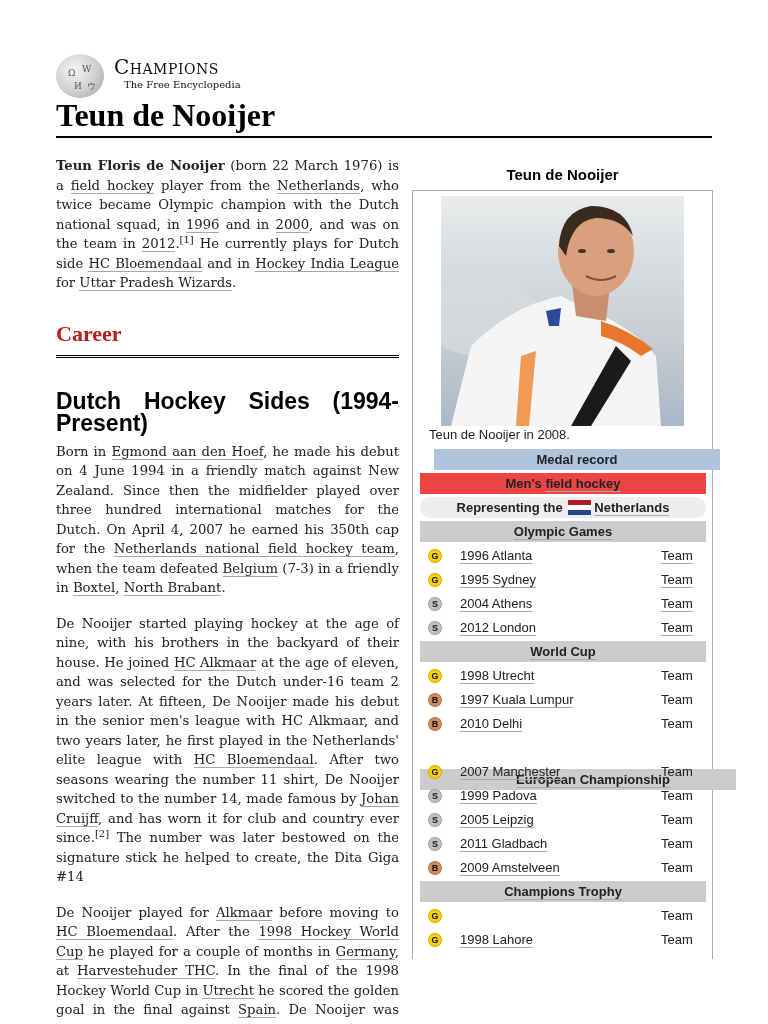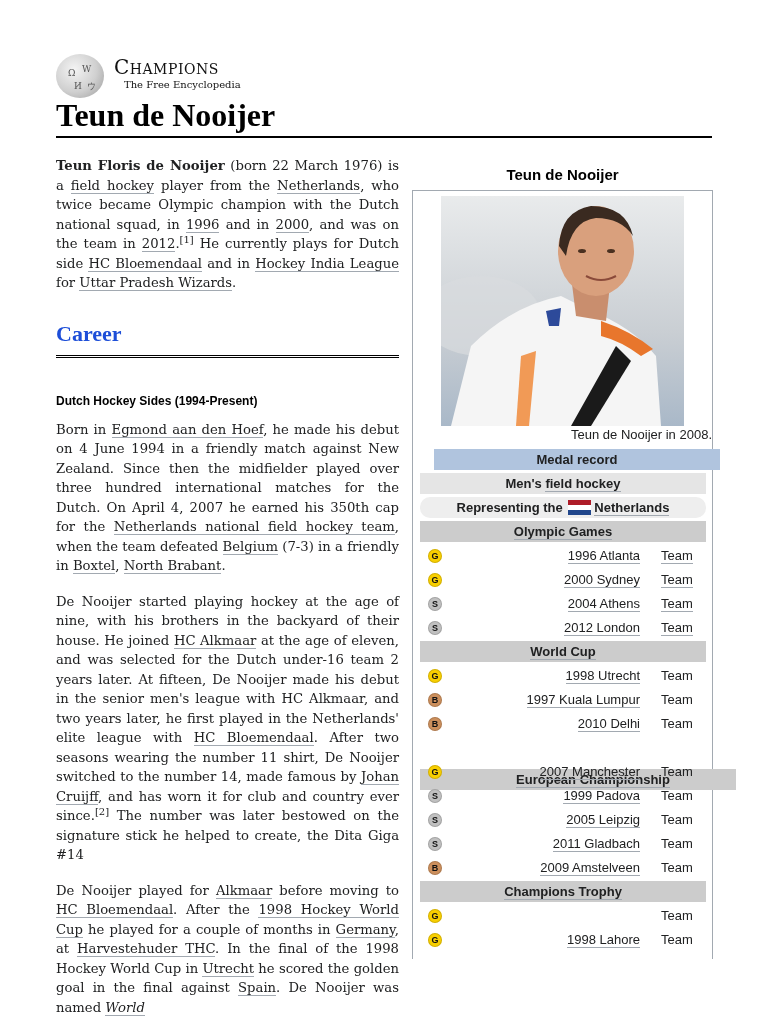--- a/index.html
+++ b/index.html
@@ -15,46 +15,46 @@
     font-family: "Liberation Serif", serif; font-weight: bold; font-size: 32px; line-height: 42px;
     color: #000; border-bottom: 2px solid #000; padding-bottom: 0; }
 
   .content { position: absolute; left: 56px; top: 156px; width: 343px;
     font-family: "DejaVu Serif", serif; font-size: 13.2px; line-height: 19.5px; color: #202122; text-align: justify; }
   .content p { margin: 0 0 16px 0; }
   .content a { color: #202122; text-decoration: none; border-bottom: 1px solid #a2a9b1; }
   .content sup { font-size: 10px; line-height: 0; }
   .content sup a { border-bottom: none; }
   h2.section { font-family: "Liberation Serif", serif; font-weight: bold; font-size: 22px; margin: 27px 0 0 0;
-    color: #1d4ed8; line-height: 28px; padding-bottom: 7px; border-bottom: 3px double #000; }
+    color: #b91c1c; line-height: 28px; padding-bottom: 7px; border-bottom: 3px double #000; }
   h2.section::after { content: ""; display: block; }
-  h3.sub { font-family: "Liberation Sans", sans-serif; font-weight: bold; font-size: 12px; margin: 32px 0 8px 0; color: #000; line-height: 22px; }
+  h3.sub { font-family: "Liberation Sans", sans-serif; font-weight: bold; font-size: 23px; margin: 32px 0 8px 0; color: #000; line-height: 22px; }
 
   .ib-caption-title { position: absolute; left: 412px; top: 166px; width: 301px; text-align: center;
     font-family: "Liberation Sans", sans-serif; font-weight: bold; font-size: 15px; color: #000; }
   .infobox { position: absolute; left: 412px; top: 190px; width: 299px; height: 768px;
     border: 1px solid #a2a9b1; border-bottom: none; background: #fff; font-family: "Liberation Sans", sans-serif; }
   .photo { position: absolute; left: 28px; top: 5px; width: 243px; height: 230px; overflow: hidden;
     background: linear-gradient(180deg, #e4e6e8 0%, #cfd3d7 50%, #b9c0c7 100%); }
-  .photo-caption { position: absolute; left: 0; top: 236px; width: 299px; text-align: right; font-size: 13px; color: #202122; }
+  .photo-caption { position: absolute; left: 16px; top: 236px; width: 299px; text-align: left; font-size: 13px; color: #202122; }
   .row { position: absolute; left: 7px; width: 286px; height: 21px; text-align: center;
     font-size: 13px; font-weight: bold; color: #202122; line-height: 21px; }
   .row a { color: #202122; text-decoration: none; border-bottom: 1px solid #a2a9b1; }
   .medal-record { background: #b0c4de; top: 258px; margin-left: 14px; }
-  .sport { background: #e5e5e5; top: 282px; }
+  .sport { background: #ef4444; top: 282px; }
   .represent { background: #eeeeee; top: 306px; border-radius: 10px; }
   .cat { background: #cccccc; }
   .mrow { position: absolute; left: 7px; width: 286px; height: 22px; font-size: 13px; color: #202122; line-height: 22px; }
   .medal { position: absolute; left: 8px; top: 4px; width: 14px; height: 14px; border-radius: 50%;
     font-size: 9px; font-weight: bold; text-align: center; line-height: 14px; color: #111;
     box-shadow: inset 0 0 0 1px rgba(0,0,0,0.15); }
   .medal.G { background: #f8cf00; }
   .medal.S { background: #c0c0c0; }
   .medal.B { background: #cc8f5c; }
-  .event { position: absolute; left: 40px; width: 180px; text-align: right; }
+  .event { position: absolute; left: 40px; width: 180px; text-align: left; }
   .event span { border-bottom: 1px solid #a2a9b1; }
   .team { position: absolute; left: 241px; }
   .team.link span { border-bottom: 1px solid #a2a9b1; }
   .flag { display: inline-block; width: 23px; height: 15px; vertical-align: -3px; margin: 0 3px 0 2px;
     background: linear-gradient(180deg, #ae1c28 0 33%, #ffffff 33% 66%, #21468b 66% 100%); }
 </style>
 </head>
 <body>
 
 <div class="logo">
@@ -119,21 +119,21 @@
 
   <div id="medal-list">
       <div class="row cat" style="top: 330px;"><a>Olympic Games</a></div>
       <div class="mrow" style="top: 354px;">
         <span class="medal G">G</span>
         <div class="event"><span>1996 Atlanta</span></div>
         <div class="team link"><span>Team</span></div>
       </div>
       <div class="mrow" style="top: 378px;">
         <span class="medal G">G</span>
-        <div class="event"><span>2000 Sydney</span></div>
+        <div class="event"><span>1995 Sydney</span></div>
         <div class="team link"><span>Team</span></div>
       </div>
       <div class="mrow" style="top: 402px;">
         <span class="medal S">S</span>
         <div class="event"><span>2004 Athens</span></div>
         <div class="team link"><span>Team</span></div>
       </div>
       <div class="mrow" style="top: 426px;">
         <span class="medal S">S</span>
         <div class="event"><span>2012 London</span></div>

